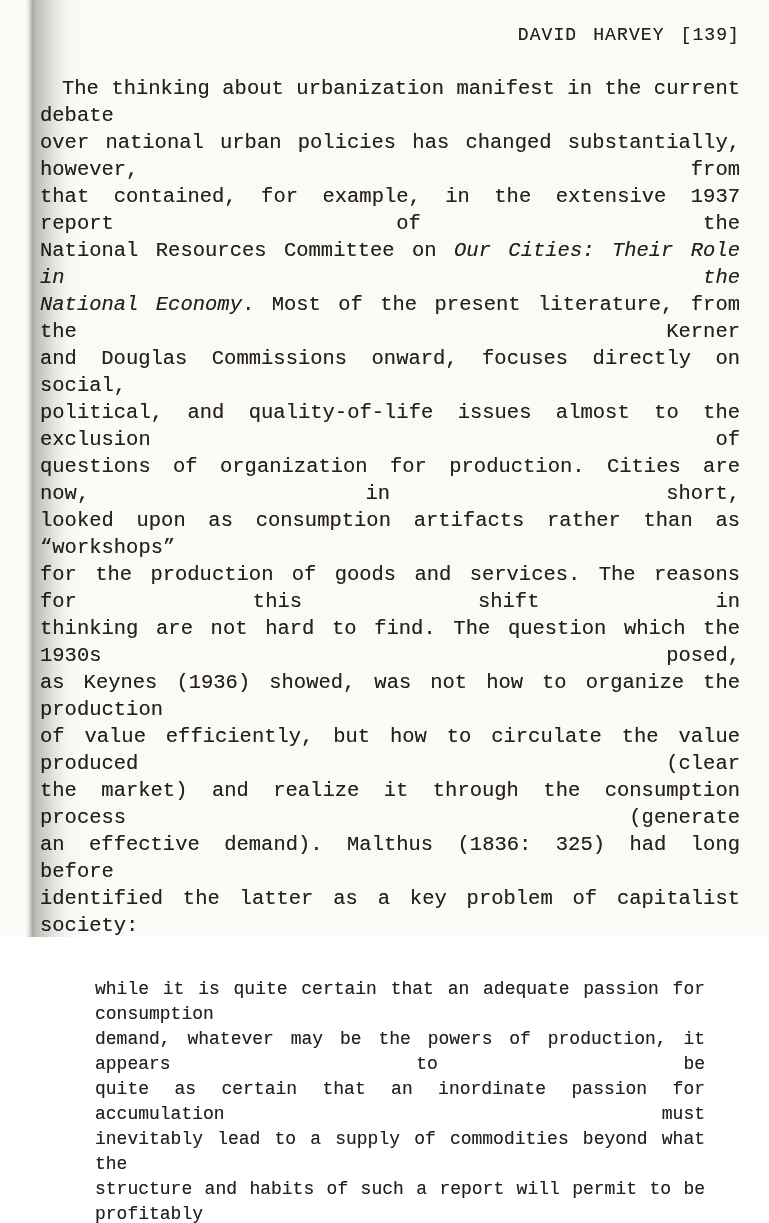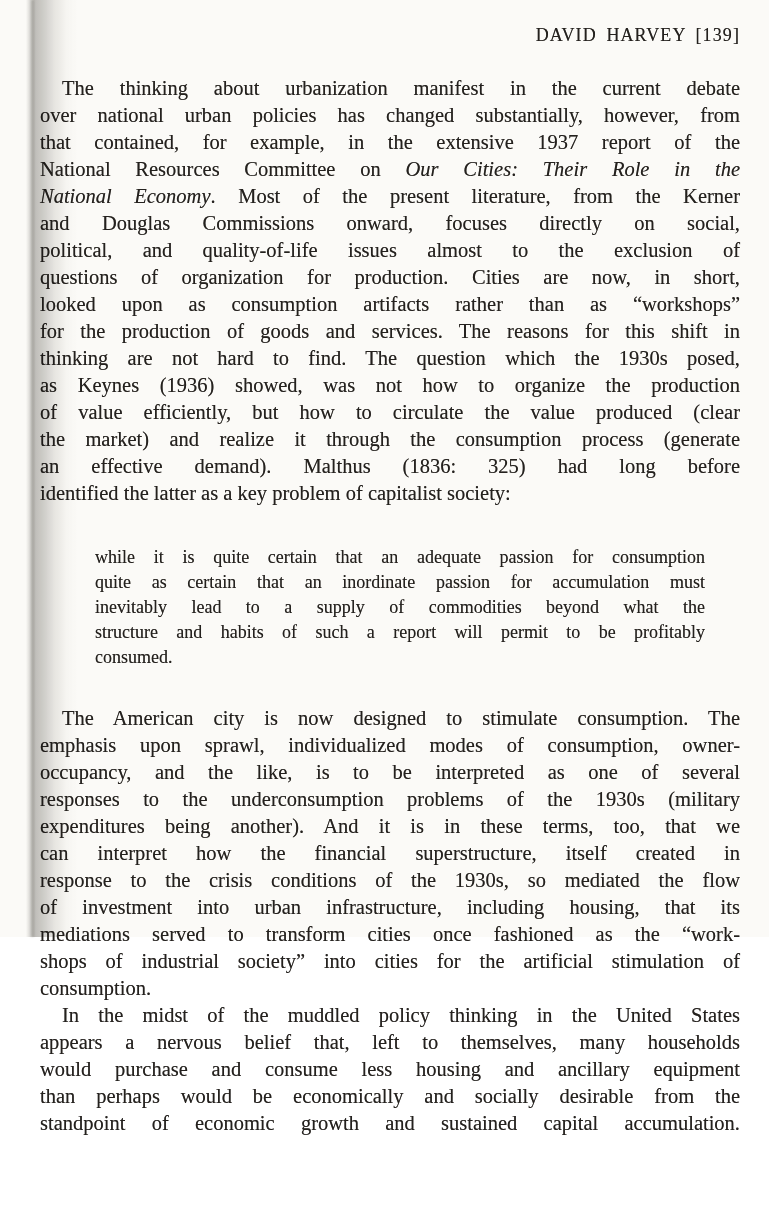--- a/index.html
+++ b/index.html
@@ -7,20 +7,21 @@
     width: 769px; height: 1223px;
     background: #ffffff;
     font-family: "Liberation Serif", serif;
     overflow: hidden;
   }
   .scan-page {
     position: relative;
     width: 769px; height: 937px;
     background: var(--paper, #fbfaf7);
     color: var(--ink, #24211e);
+    font-family: Liberation Mono, monospace;
   }
   .running-header {
     position: absolute;
     top: 25px; right: 29px;
     font-size: 18px;
     letter-spacing: 1.1px;
     word-spacing: 4px;
     color: var(--ink, #24211e);
     text-shadow: 0 0 0.6px rgba(40,36,32,0.55);
   }
@@ -93,20 +94,21 @@
         <div class="line"><span>for the production of goods and services. The reasons for this shift in</span></div>
         <div class="line"><span>thinking are not hard to find. The question which the 1930s posed,</span></div>
         <div class="line"><span>as Keynes (1936) showed, was not how to organize the production</span></div>
         <div class="line"><span>of value efficiently, but how to circulate the value produced (clear</span></div>
         <div class="line"><span>the market) and realize it through the consumption process (generate</span></div>
         <div class="line"><span>an effective demand). Malthus (1836: 325) had long before</span></div>
         <div class="line last"><span>identified the latter as a key problem of capitalist society:</span></div>
       </div>
       <div class="para blockquote">
         <div class="line first"><span>while it is quite certain that an adequate passion for consumption</span></div>
+        <div class="line"><span>demand, whatever may be the powers of production, it appears to be</span></div>
         <div class="line"><span>quite as certain that an inordinate passion for accumulation must</span></div>
         <div class="line"><span>inevitably lead to a supply of commodities beyond what the</span></div>
         <div class="line"><span>structure and habits of such a report will permit to be profitably</span></div>
         <div class="line last"><span>consumed.</span></div>
       </div>
       <div class="para indent">
         <div class="line first"><span>The American city is now designed to stimulate consumption. The</span></div>
         <div class="line"><span>emphasis upon sprawl, individualized modes of consumption, owner-</span></div>
         <div class="line"><span>occupancy, and the like, is to be interpreted as one of several</span></div>
         <div class="line"><span>responses to the underconsumption problems of the 1930s (military</span></div>

